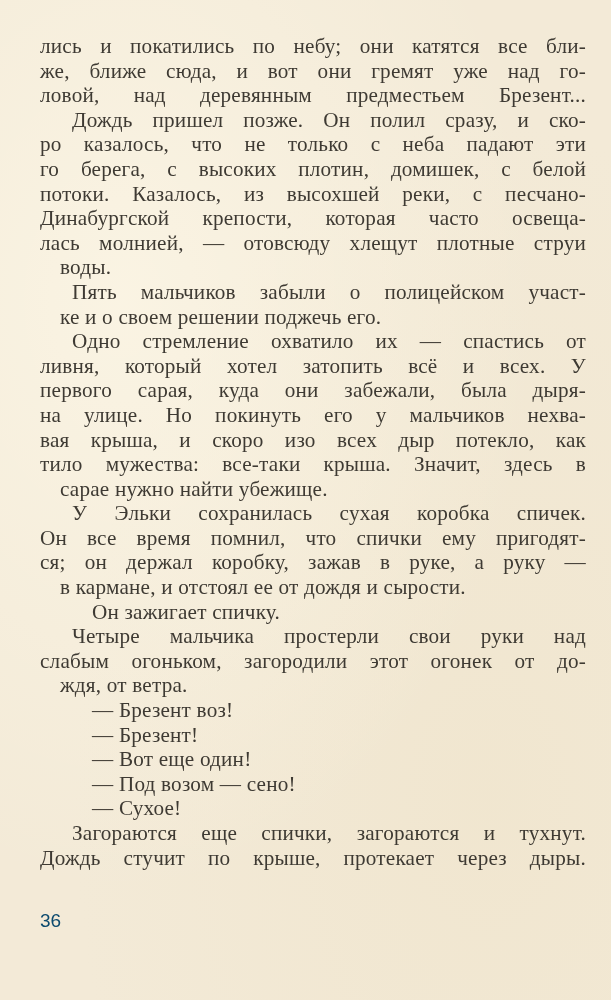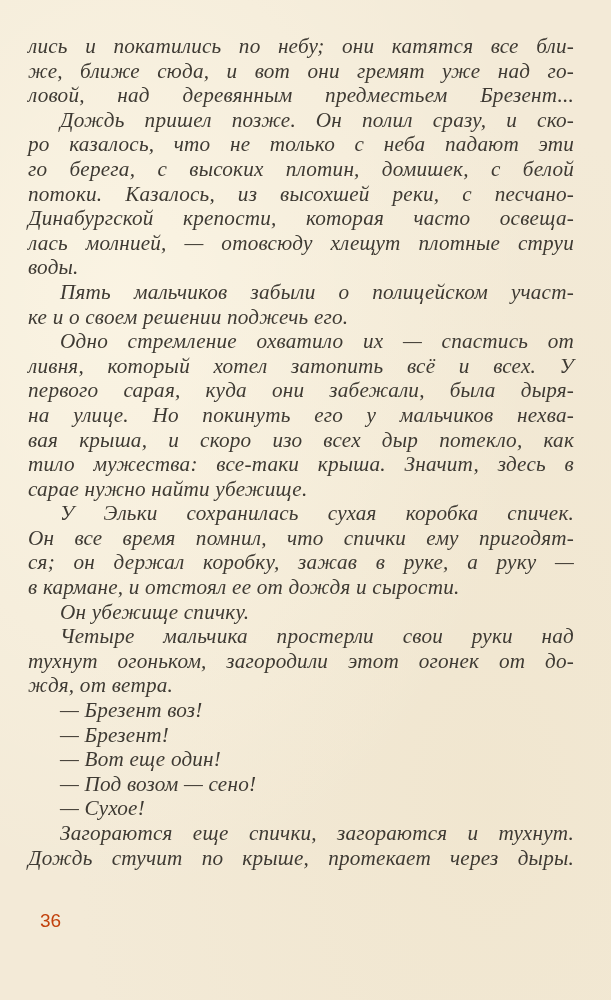--- a/index.html
+++ b/index.html
@@ -13,48 +13,48 @@
       background-image:
         radial-gradient(ellipse at 20% 30%, rgba(255,250,235,0.6), rgba(0,0,0,0) 60%),
         radial-gradient(ellipse at 80% 80%, rgba(238,226,200,0.5), rgba(0,0,0,0) 60%);
       overflow: hidden;
       position: relative;
       font-family: "Liberation Serif", "DejaVu Serif", serif;
       color: #3e3a33;
     }
     .page {
       position: absolute;
-      left: 28px;
+      left: 40px;
       top: 34px;
       width: 546px;
-      font-style: italic;
     }
     .line {
       display: block;
       font-size: 21.2px;
       line-height: 24.6px;
       height: 24.6px;
       white-space: nowrap;
       text-align: justify;
       text-align-last: justify;
       letter-spacing: 0.2px;
     }
     .line.indent {
       padding-left: 32px;
     }
     .line.last {
       text-align-last: left;
+      margin-left: 20px;
     }
     .page-number {
       position: absolute;
       left: 40px;
       top: 910px;
       font-size: 19px;
       font-family: "Liberation Sans", "DejaVu Sans", sans-serif;
-      color: #c2410c;
+      color: #0c4a6e;
     }
   </style>
 </head>
 <body>
 
 <div class="page" id="page-body">
     <span class="line">лись и покатились по небу; они катятся все бли-</span>
     <span class="line">же, ближе сюда, и вот они гремят уже над го-</span>
     <span class="line">ловой, над деревянным предместьем Брезент...</span>
     <span class="line indent">Дождь пришел позже. Он полил сразу, и ско-</span>
@@ -70,23 +70,23 @@
     <span class="line">ливня, который хотел затопить всё и всех. У</span>
     <span class="line">первого сарая, куда они забежали, была дыря-</span>
     <span class="line">на улице. Но покинуть его у мальчиков нехва-</span>
     <span class="line">вая крыша, и скоро изо всех дыр потекло, как</span>
     <span class="line">тило мужества: все-таки крыша. Значит, здесь в</span>
     <span class="line last">сарае нужно найти убежище.</span>
     <span class="line indent">У Эльки сохранилась сухая коробка спичек.</span>
     <span class="line">Он все время помнил, что спички ему пригодят-</span>
     <span class="line">ся; он держал коробку, зажав в руке, а руку —</span>
     <span class="line last">в кармане, и отстоял ее от дождя и сырости.</span>
-    <span class="line indent last">Он убежище спичку.</span>
+    <span class="line indent last">Он зажигает спичку.</span>
     <span class="line indent">Четыре мальчика простерли свои руки над</span>
-    <span class="line">тухнут огоньком, загородили этот огонек от до-</span>
+    <span class="line">слабым огоньком, загородили этот огонек от до-</span>
     <span class="line last">ждя, от ветра.</span>
     <span class="line indent last">— Брезент воз!</span>
     <span class="line indent last">— Брезент!</span>
     <span class="line indent last">— Вот еще один!</span>
     <span class="line indent last">— Под возом — сено!</span>
     <span class="line indent last">— Сухое!</span>
     <span class="line indent">Загораются еще спички, загораются и тухнут.</span>
     <span class="line">Дождь стучит по крыше, протекает через дыры.</span>
   </div>
 <div class="page-number">36</div>

